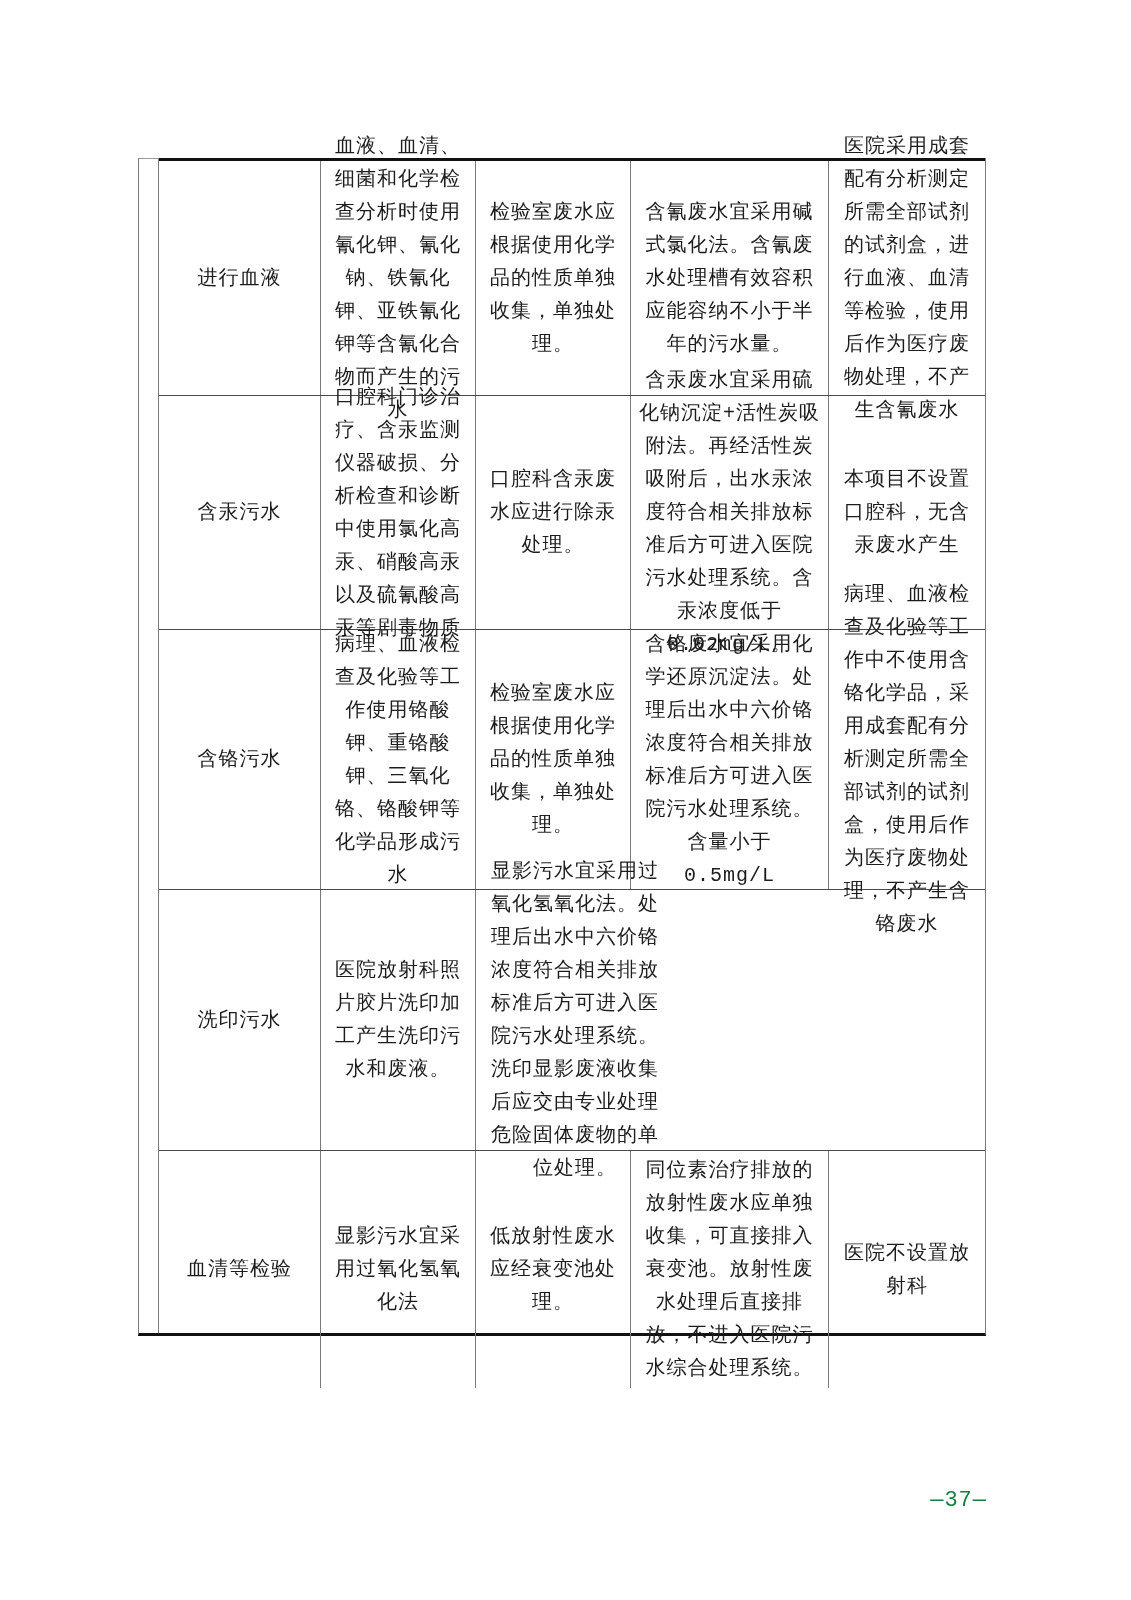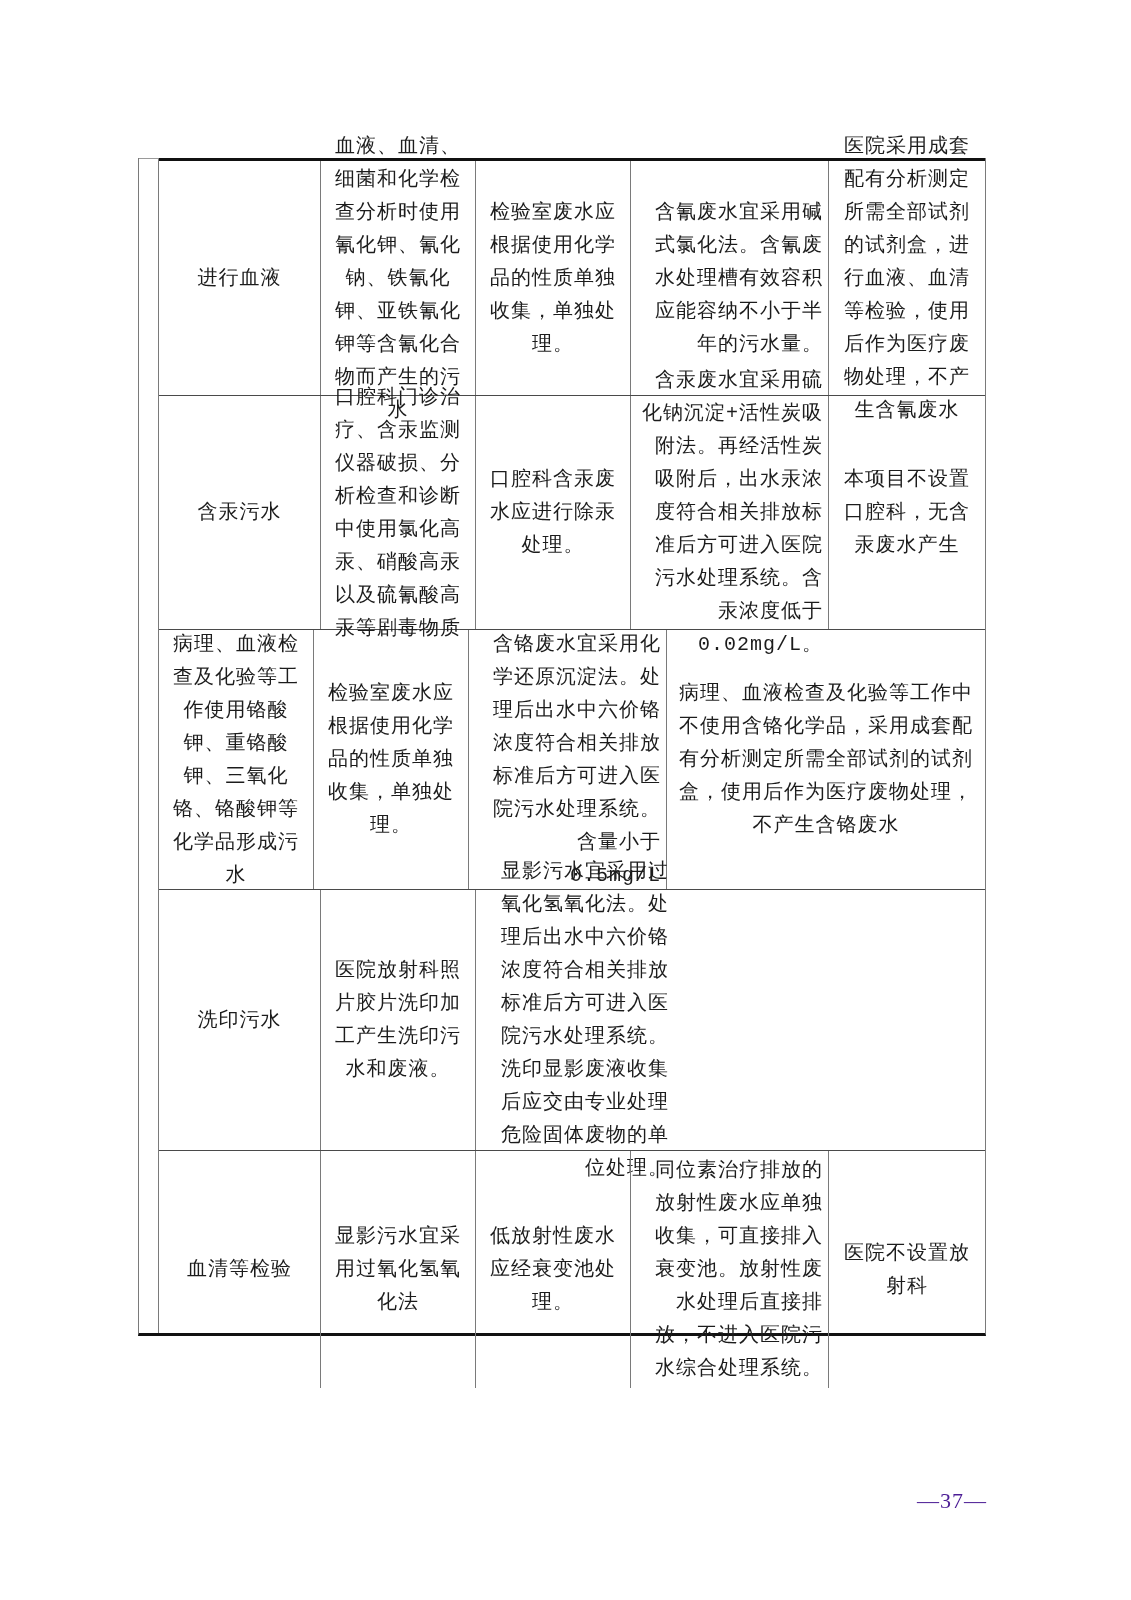--- a/index.html
+++ b/index.html
@@ -57,29 +57,30 @@
     padding: 3px 5px;
     font-size: 20px;
     line-height: 33px;
     letter-spacing: 1px;
     font-family: Liberation Mono, monospace;
   }
   .cell:last-child { border-right: none; }
   .col-cat  { width: 162px; flex: 0 0 162px; }
   .col-src  { width: 155px; flex: 0 0 155px; }
   .col-col  { width: 155px; flex: 0 0 155px; }
-  .col-trt  { width: 198px; flex: 0 0 198px; text-align: right; }
+  .col-trt  { width: 198px; flex: 0 0 198px; }
   .col-note { flex: 1; }
   .page-number {
     position: absolute;
     top: 1488px;
     right: 144px;
     font-size: 22px;
     letter-spacing: 1px;
-    color: #4c1d95;
+    color: #15803d;
+    font-family: Liberation Mono, monospace;
   }
 </style>
 </head>
 <body>
 
 <div class="page">
 
   <div class="table-wrap">
     <div class="spine"></div>
     <div class="grid">
@@ -94,20 +95,21 @@
 
       <div class="trow r2">
         <div class="cell col-cat">含汞污水</div>
         <div class="cell col-src">口腔科门诊治疗、含汞监测仪器破损、分析检查和诊断中使用氯化高汞、硝酸高汞以及硫氰酸高汞等剧毒物质</div>
         <div class="cell col-col">口腔科含汞废水应进行除汞处理。</div>
         <div class="cell col-trt">含汞废水宜采用硫化钠沉淀+活性炭吸附法。再经活性炭吸附后，出水汞浓度符合相关排放标准后方可进入医院污水处理系统。含汞浓度低于0.02mg/L。</div>
         <div class="cell col-note">本项目不设置口腔科，无含汞废水产生</div>
       </div>
 
       <div class="trow r3">
+        <div class="cell col-cat">含铬污水</div>
         <div class="cell col-src">病理、血液检查及化验等工作使用铬酸钾、重铬酸钾、三氧化铬、铬酸钾等化学品形成污水</div>
         <div class="cell col-col">检验室废水应根据使用化学品的性质单独收集，单独处理。</div>
         <div class="cell col-trt">含铬废水宜采用化学还原沉淀法。处理后出水中六价铬浓度符合相关排放标准后方可进入医院污水处理系统。含量小于 0.5mg/L</div>
         <div class="cell col-note">病理、血液检查及化验等工作中不使用含铬化学品，采用成套配有分析测定所需全部试剂的试剂盒，使用后作为医疗废物处理，不产生含铬废水</div>
       </div>
 
       <div class="trow r4">
         <div class="cell col-cat">洗印污水</div>
         <div class="cell col-src">医院放射科照片胶片洗印加工产生洗印污水和废液。</div>
         <div class="cell col-trt">显影污水宜采用过氧化氢氧化法。处理后出水中六价铬浓度符合相关排放标准后方可进入医院污水处理系统。洗印显影废液收集后应交由专业处理危险固体废物的单位处理。</div>

